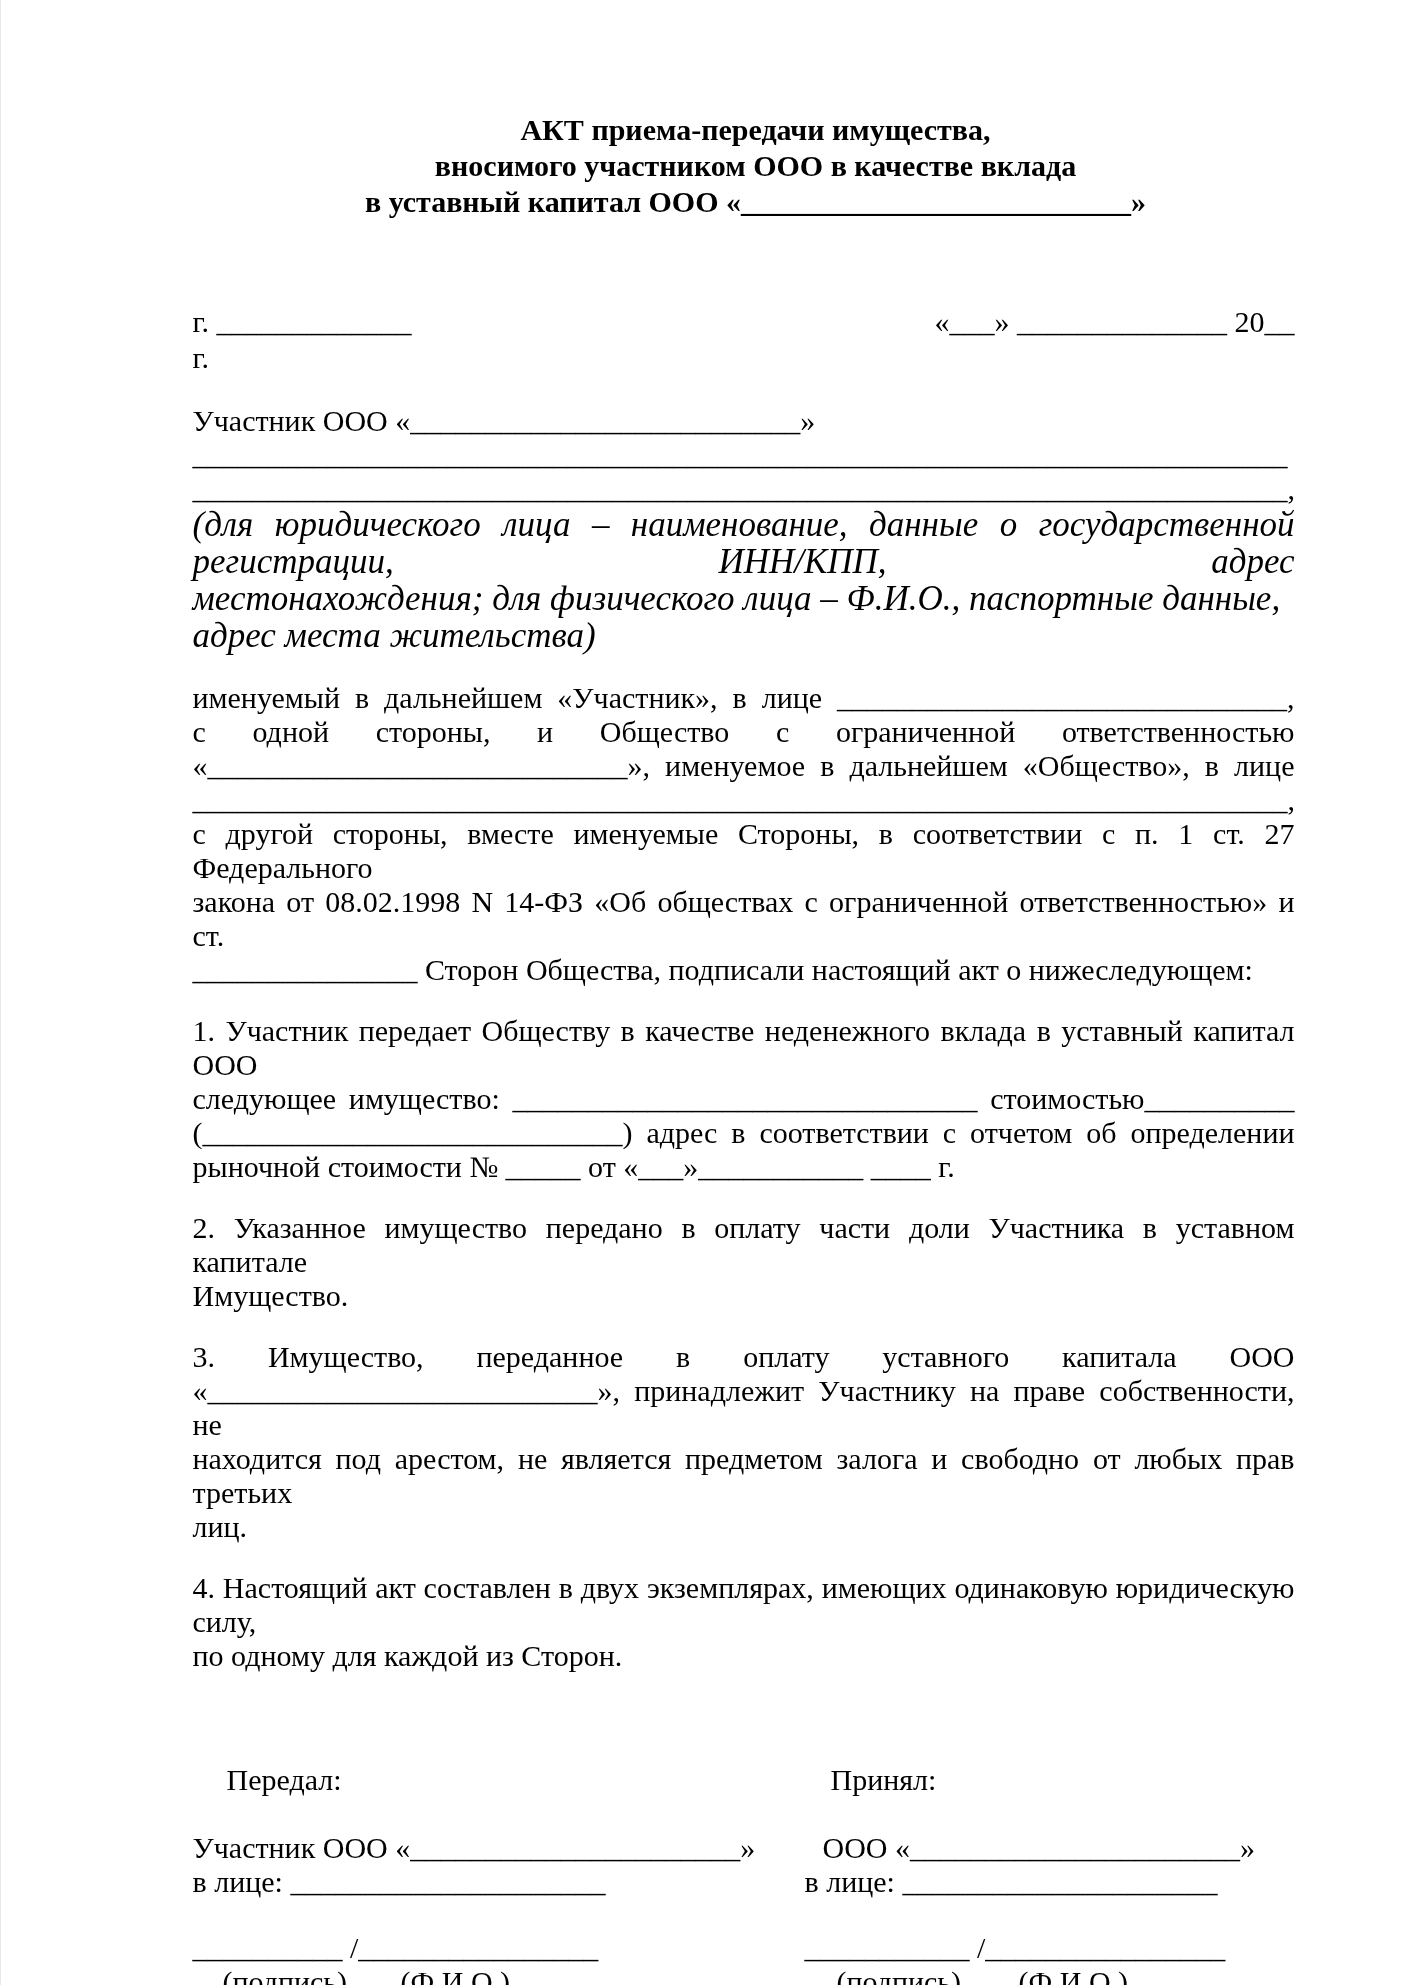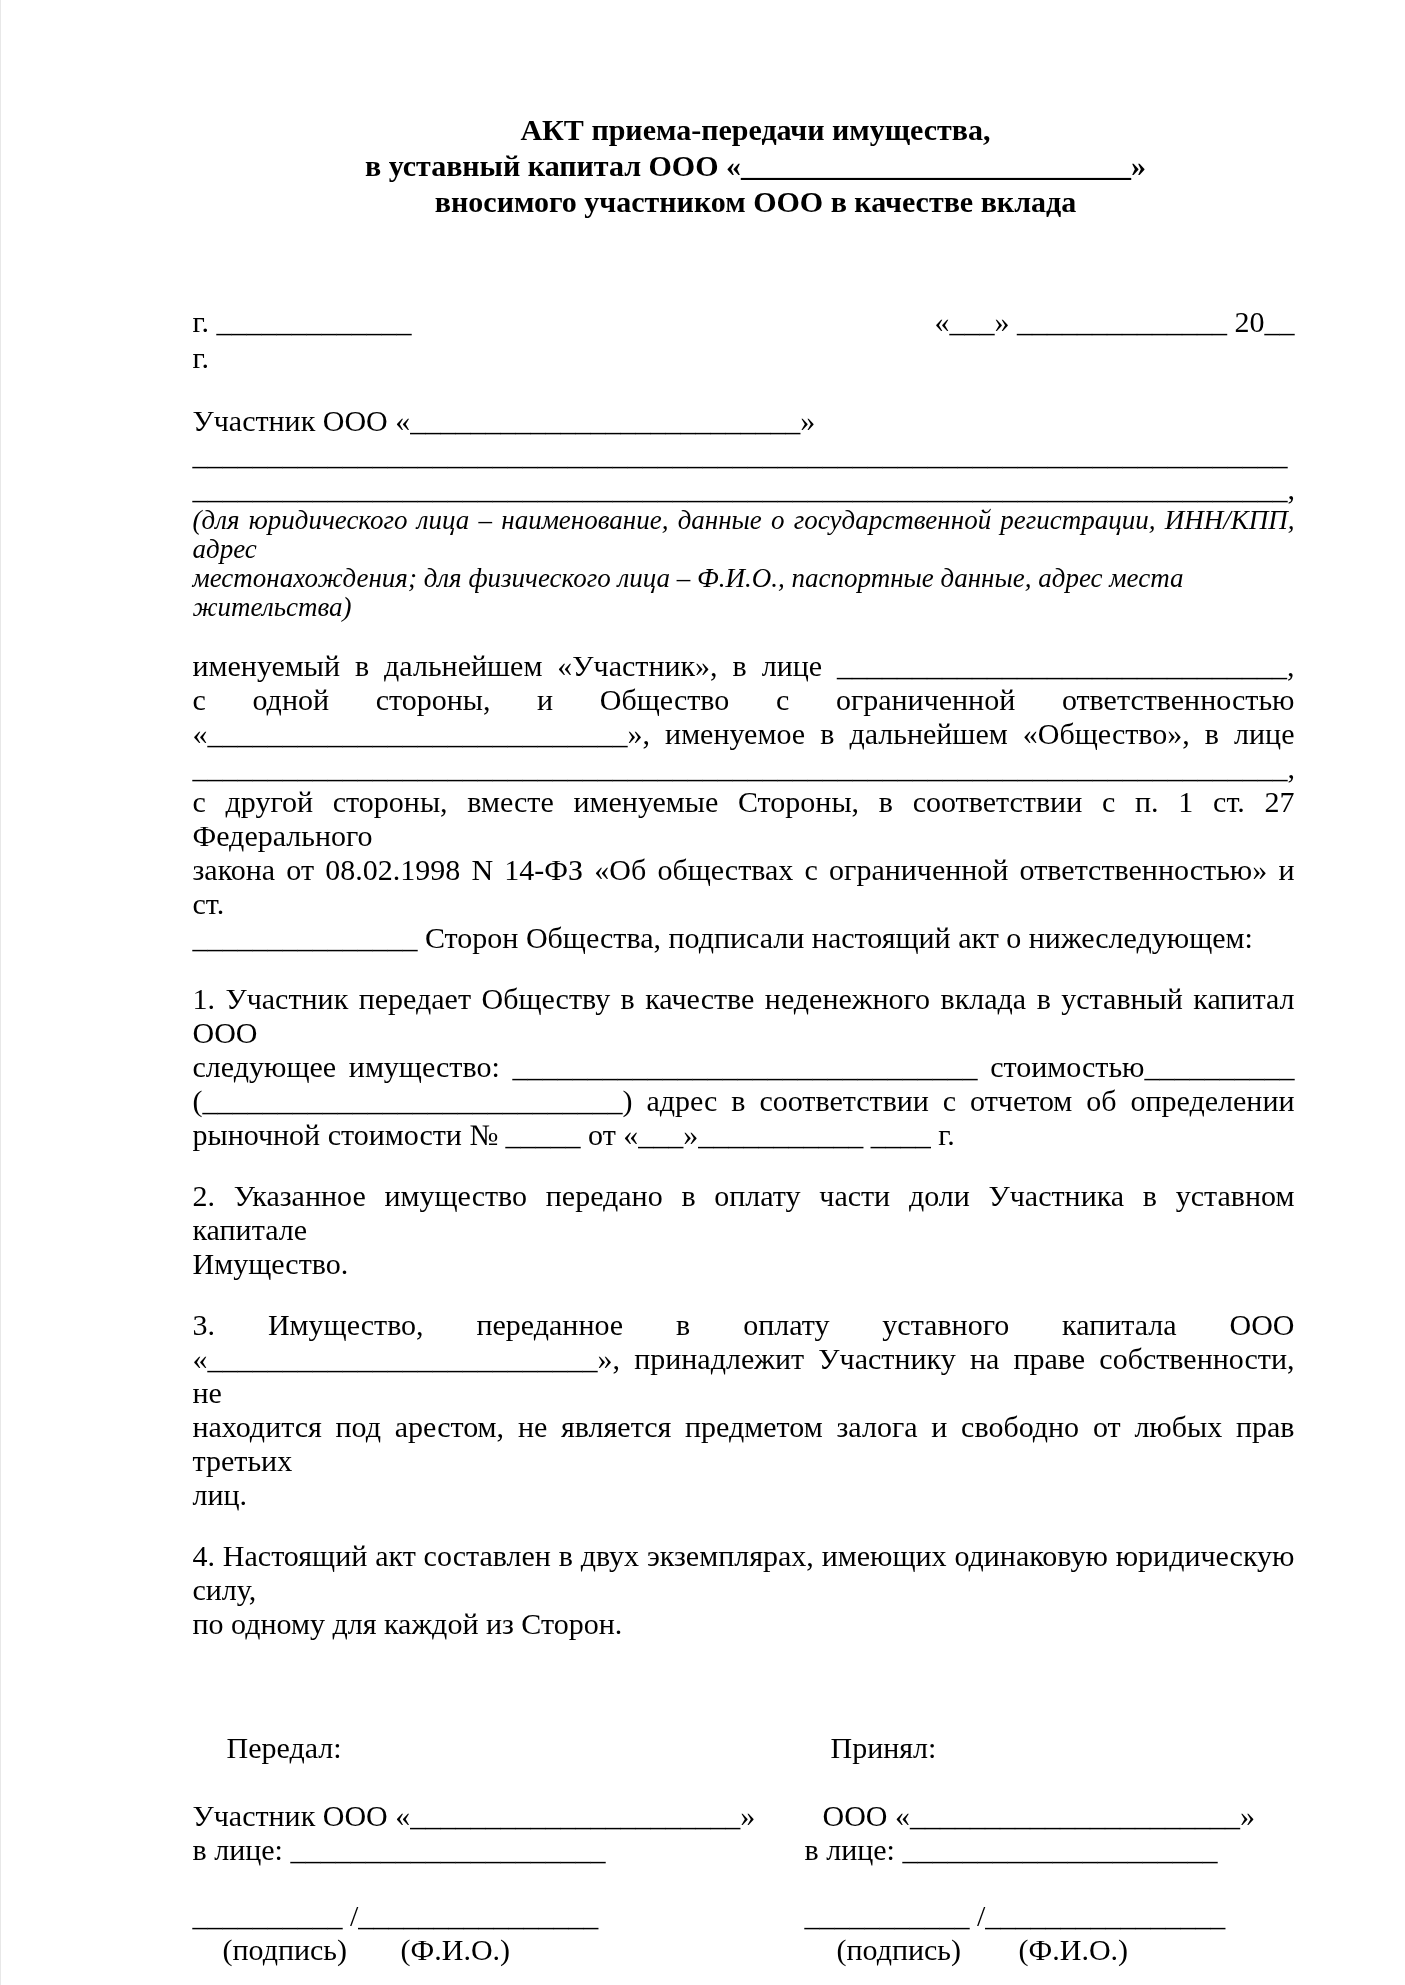--- a/index.html
+++ b/index.html
@@ -21,22 +21,22 @@
     font-weight: bold;
     text-align: center;
     padding-left: 24px;
   }
   .title-block .ln { line-height: 36px; }
   .date-block { margin-top: 84px; line-height: 36px; }
   .date-row { display: flex; justify-content: space-between; }
   .intro-block { margin-top: 28px; }
   .note-block {
     font-style: italic;
-    font-size: 27px;
-    line-height: 29px;
+    font-size: 35px;
+    line-height: 37px;
   }
   .para { margin-top: 27px; }
   .ln { white-space: normal; }
   .jl { text-align: justify; text-align-last: justify; }
   .sig-block { margin-top: 90px; }
   .sig-row { display: grid; grid-template-columns: 578px auto; gap: 34px; }
   .sig-row.labels { margin-bottom: 34px; }
   .sig-row.labels .left { padding-left: 34px; }
   .sig-row.labels .right { padding-left: 26px; }
   .sig-row.org .right { padding-left: 18px; }
@@ -46,22 +46,22 @@
   .cap-right-1 { display:inline-block; margin-left: 32px; }
   .cap-right-2 { display:inline-block; margin-left: 50px; }
 </style>
 </head>
 <body>
 
 <div class="page">
 
   <div class="title-block">
       <div class="ln">АКТ приема-передачи имущества,</div>
+      <div class="ln">вносимого участником ООО в качестве вклада</div>
       <div class="ln">в уставный капитал ООО «__________________________»</div>
-      <div class="ln">вносимого участником ООО в качестве вклада</div>
     </div>
 
   <div class="date-block">
     <div class="date-row">
       <span>г. _____________</span>
       <span>«___» ______________ 20__</span>
     </div>
     <div>г.</div>
   </div>
 

